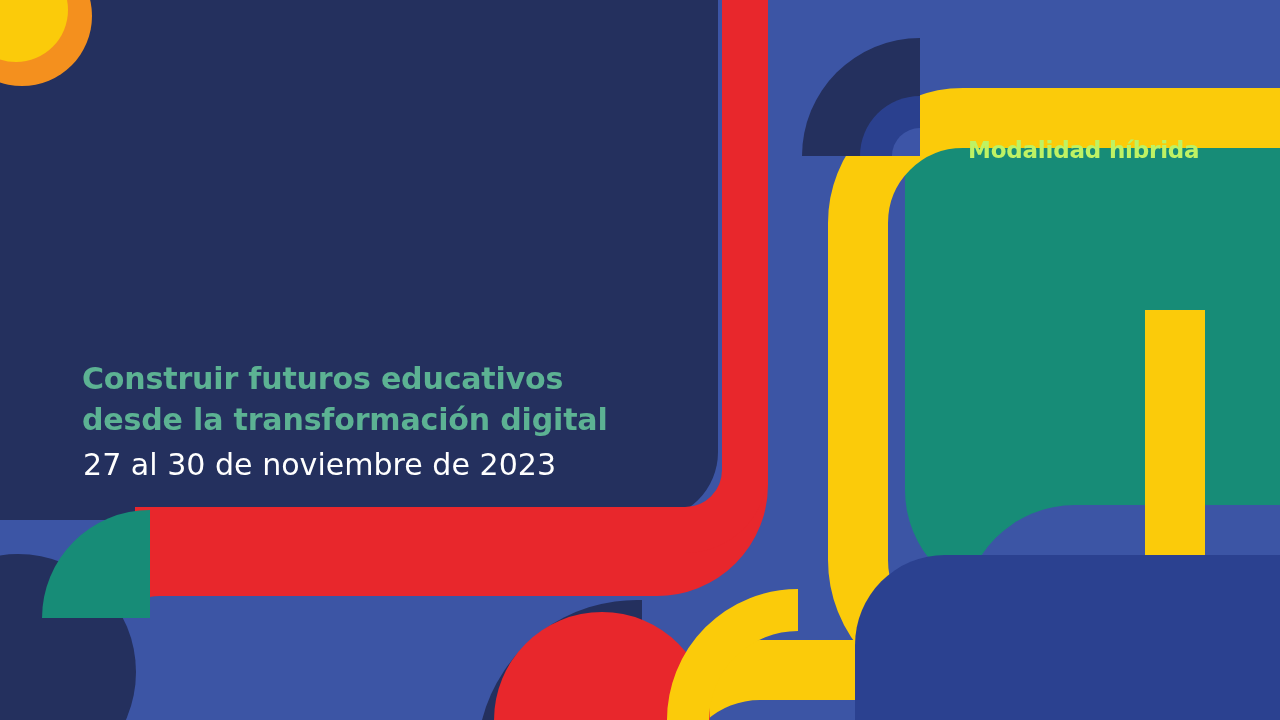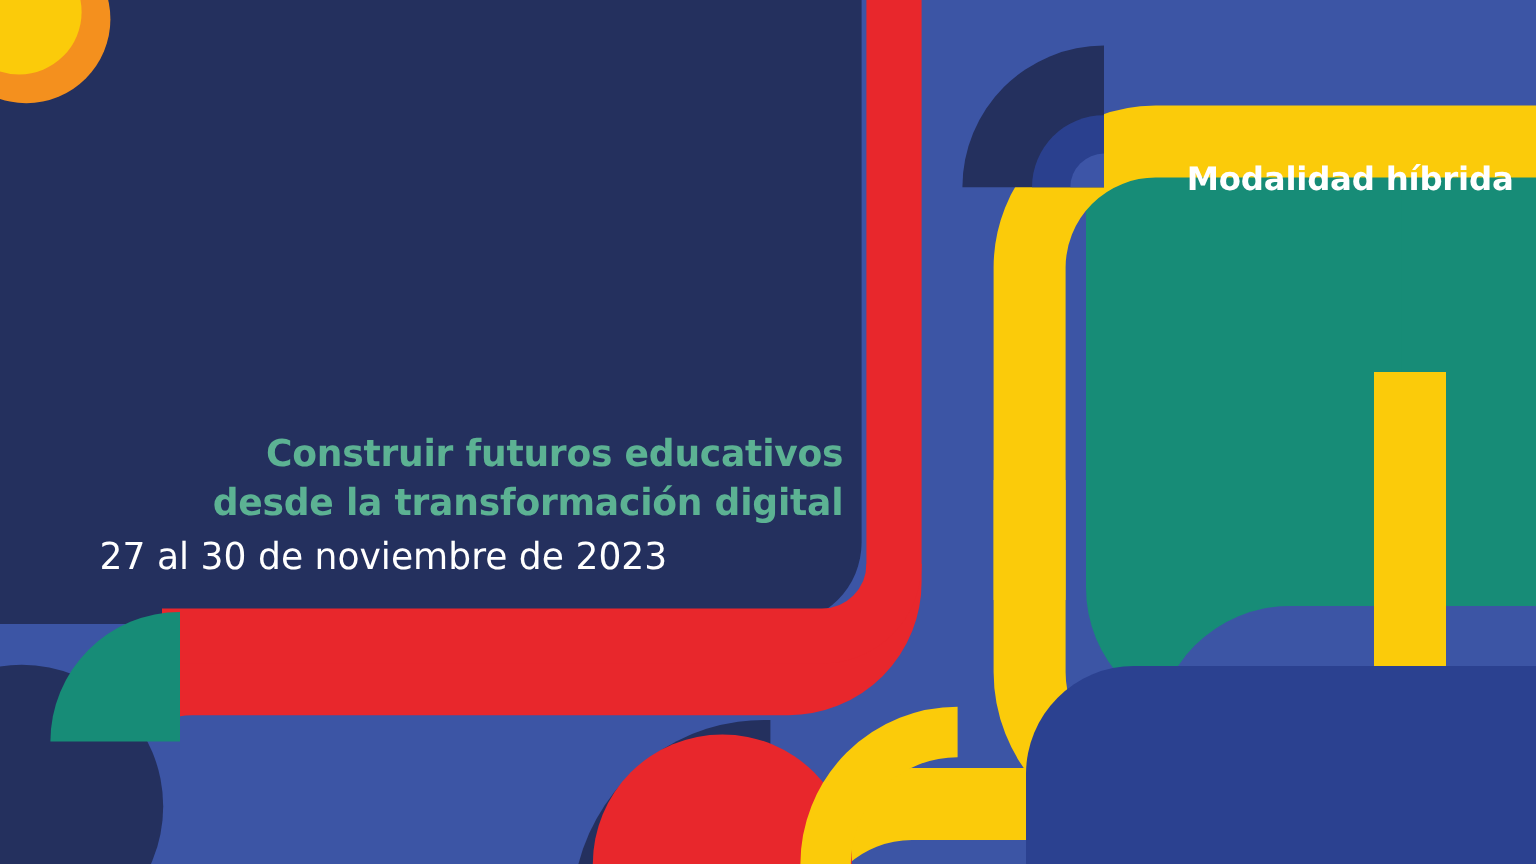--- a/index.html
+++ b/index.html
@@ -22,21 +22,21 @@
     font-family:"DejaVu Sans","Liberation Sans",sans-serif;
     font-weight:bold;
     font-size:59px;
     line-height:71px;
     letter-spacing:-0.5px;
     white-space:nowrap;
     transform:scaleX(0.96);
     transform-origin:left center;
   }
   #subtitle-block{
-    position:absolute;left:82px;top:358px;width:640px;text-align:right;
+    position:absolute;left:82px;top:358px;width:640px;
   }
   .subtitle-line{
     display:block;
     color:#5cb293;
     font-family:"DejaVu Sans","Liberation Sans",sans-serif;
     font-weight:bold;
     font-size:31px;
     line-height:41px;
     letter-spacing:-0.2px;
     white-space:nowrap;
@@ -48,25 +48,25 @@
     color:#ffffff;
     font-family:"DejaVu Sans","Liberation Sans",sans-serif;
     font-weight:normal;
     font-size:31px;
     line-height:40px;
     white-space:nowrap;
     transform:scaleX(0.97);
     transform-origin:left center;
   }
   #modality-badge{
-    position:absolute;left:989px;top:133px;
-    color:#ffffff;
+    position:absolute;left:968px;top:133px;
+    color:#bef264;
     font-family:"DejaVu Sans","Liberation Sans",sans-serif;
     font-weight:bold;
-    font-size:27px;
+    font-size:23px;
     line-height:34px;
     white-space:nowrap;
     letter-spacing:-0.2px;
   }
 </style>
 </head>
 <body>
 
 <div id="poster">
 

